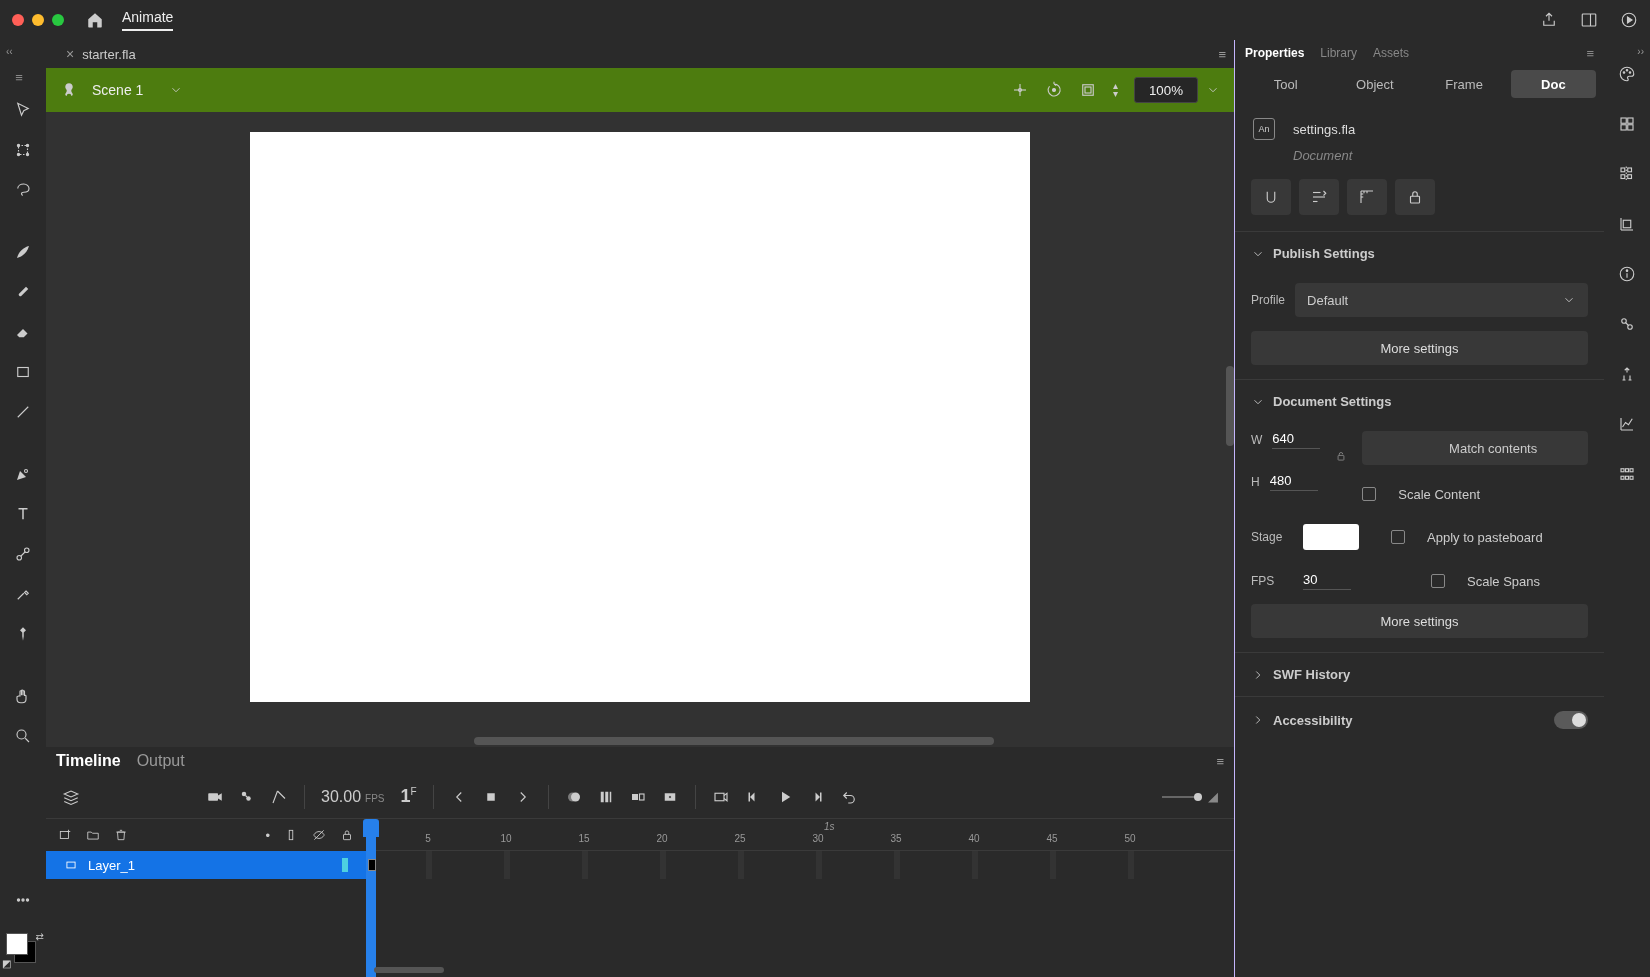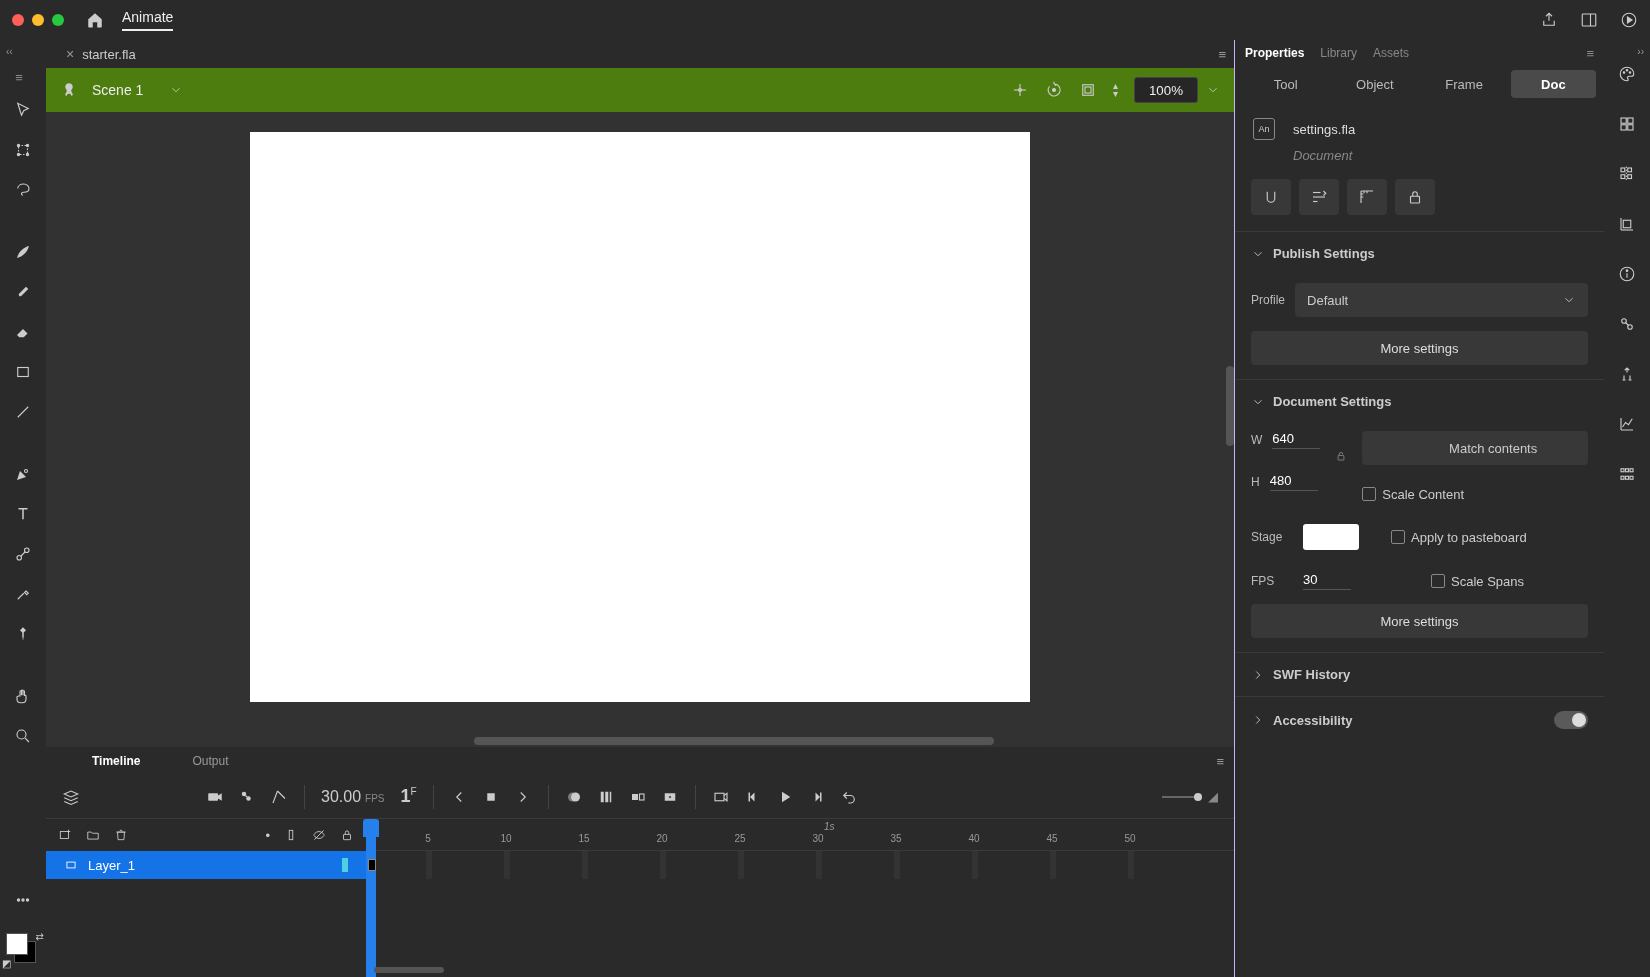--- a/index.html
+++ b/index.html
@@ -54,21 +54,21 @@
 
 
 .stage-wrap { flex: 1; background: #323232; display: flex; align-items: flex-start; justify-content: center; padding: 20px; position: relative; overflow: hidden; }
 .stage-canvas { width: 780px; height: 570px; background: #fff; margin-top: 0; }
 .stage-scroll-v { position: absolute; right: 0; top: 40%; width: 8px; height: 80px; background: #555; border-radius: 4px; }
 .stage-scroll-h { position: absolute; bottom: 2px; left: 36%; width: 520px; height: 8px; background: #555; border-radius: 4px; }
 
 
 .timeline-panel { height: 230px; background: #2a2a2a; display: flex; flex-direction: column; }
 .timeline-tabs { height: 28px; display: flex; align-items: center; padding: 0 10px; gap: 16px; }
-.timeline-tab { color: #999; font-size: 12px; margin-left: 36px; }
+.timeline-tab { color: #999; font-size: 16px; }
 .timeline-tab.active { color: #fff; font-weight: 600; }
 .timeline-hamburger { margin-left: auto; color: #999; }
 
 .timeline-controls { height: 44px; display: flex; align-items: center; padding: 0 16px; gap: 16px; border-bottom: 1px solid #3a3a3a; }
 .tl-group { display: flex; gap: 14px; align-items: center; }
 .tl-sep { width: 1px; height: 24px; background: #444; }
 .fps-display { display: flex; align-items: baseline; gap: 4px; }
 .fps-num { color: #ccc; font-size: 16px; }
 .fps-label { color: #888; font-size: 10px; }
 .frame-num { font-size: 18px; font-weight: 600; }
@@ -124,21 +124,21 @@
 .profile-row { display: flex; align-items: center; gap: 10px; }
 .profile-label { color: #bbb; font-size: 12px; }
 .profile-select { flex: 1; height: 34px; background: #383838; border-radius: 4px; display: flex; align-items: center; padding: 12px 12px; justify-content: space-between; }
 
 .wide-btn { width: 100%; height: 34px; background: #383838; border-radius: 4px; display: flex; align-items: center; justify-content: center; margin-top: 14px; color: #ddd; }
 .dim-label { color: #bbb; font-size: 12px; }
 .dim-value { color: #fff; border-bottom: 1px solid #555; padding-bottom: 2px; width: 48px;}
 .link-icon { grid-column: 3; grid-row: 1 / span 2; display: flex; align-items: center; justify-content: center; color: #888; }
 .match-btn { width: 170px; height: 34px; background: #383838; border-radius: 4px; display: flex; align-items: center; justify-content: center; }
 
-.check-row { display: flex; gap: 6px; margin-top: 4px; }
+.check-row { display: flex; gap: 22px; margin-top: 4px; }
 .checkbox { width: 14px; height: 14px; border: 1.5px solid #888; border-radius: 2px; }
 .stage-color { width: 56px; height: 26px; background: #fff; border-radius: 3px; }
 
 .toggle-switch { width: 34px; height: 18px; background: #5a5a5a; border-radius: 10px; position: relative; }
 .toggle-knob { width: 14px; height: 14px; background: #ddd; border-radius: 50%; position: absolute; right: 2px; top: 2px; }
 
 
 .right-rail { width: 46px; background: #2a2a2a; display: flex; flex-direction: column; align-items: center; padding-top: 20px; gap: 22px; }
 .rail-btn { width: 28px; height: 28px; display: flex; align-items: center; justify-content: center; color: #ccc; }
 

